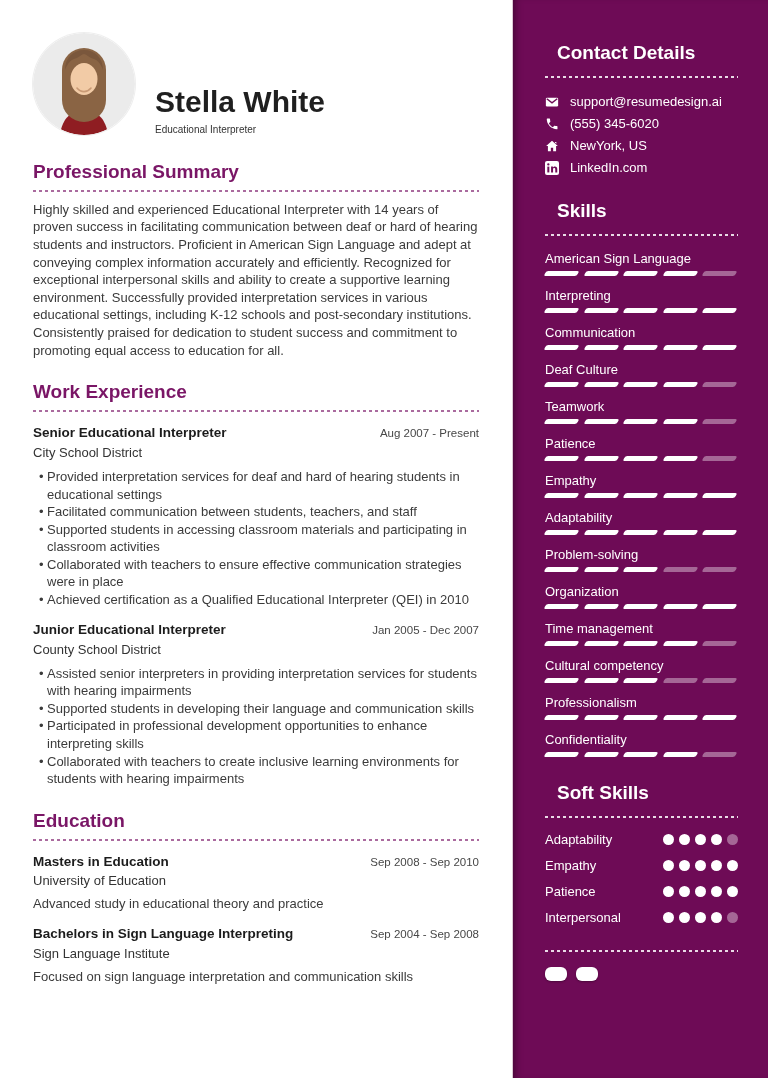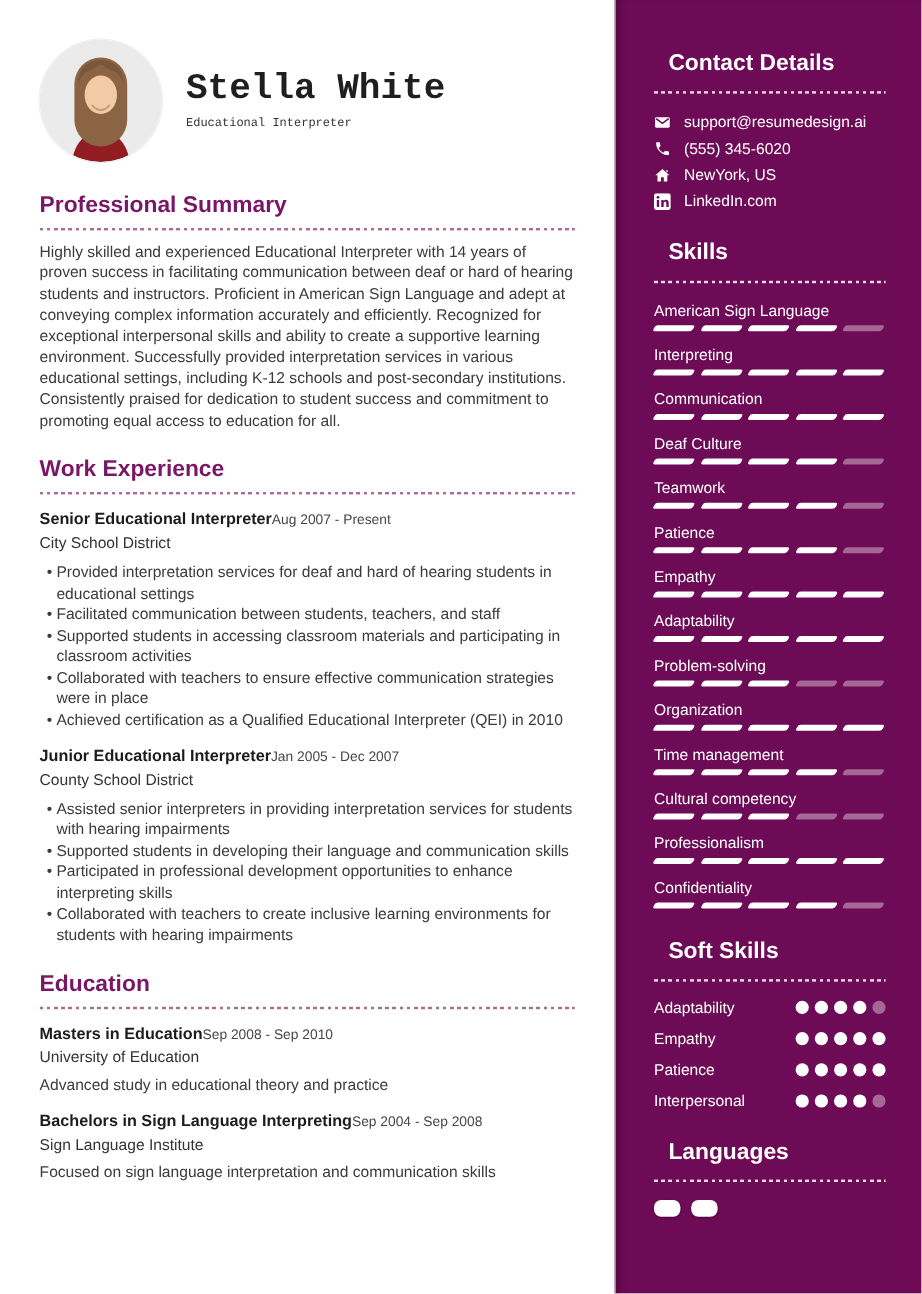--- a/index.html
+++ b/index.html
@@ -16,35 +16,35 @@
   html,body{margin:0;padding:0;}
   body{
     width:768px;height:1078px;position:relative;background:#fff;
     font-family:"Liberation Sans",sans-serif;color:var(--text-body);
     -webkit-font-smoothing:antialiased;
   }
   .page{position:absolute;inset:0;display:flex;overflow:hidden;}
 
   
   .main{flex:0 0 512px;width:512px;padding:33px 33px 0 33px;}
-  .id-block{display:flex;align-items:center;gap:20px;margin-bottom:26px;font-family:Liberation Mono, monospace;}
+  .id-block{display:flex;align-items:flex-end;gap:20px;margin-bottom:26px;}
   .avatar{width:102px;height:102px;flex:0 0 102px;border-radius:50%;overflow:hidden;
           box-shadow:0 0 0 1px rgba(0,0,0,.07);}
   .avatar svg{display:block;width:100%;height:100%;}
   h1{font-size:30px;line-height:1.1;margin:0;color:var(--text-dark);font-weight:700;}
   .job-title{font-size:10px;color:#333;margin-top:6px;}
 
   .main section{margin-bottom:22px;}
   .sec-h{font-size:19px;color:var(--heading-accent);margin:0;font-weight:700;line-height:1.15;}
   .dotline{height:2px;margin-top:7px;
     background:repeating-linear-gradient(90deg,var(--dotline) 0 3px,transparent 3px 6px);}
   .summary{font-size:13px;line-height:17.6px;margin:9px 0 0;color:var(--text-body);}
 
   .job,.edu{margin-top:13px;}
-  .row{display:flex;align-items:baseline;}
+  .row{display:flex;justify-content:space-between;align-items:baseline;}
   h3{font-size:13.5px;margin:0;color:#1c1c1c;font-weight:700;line-height:1.25;}
   .date{font-size:11.5px;color:var(--text-muted);white-space:nowrap;}
   .org{font-size:13px;color:#333;margin-top:3px;}
   ul.bullets{list-style:none;margin:8px 0 0;padding:0;}
   .bullets li{display:flex;font-size:13px;line-height:17.6px;color:var(--text-body);}
   .b-dot{flex:0 0 14px;padding-left:6px;}
   .b-dot::before{content:"•";}
   .edu .desc{font-size:13px;color:var(--text-body);margin-top:8px;line-height:1.3;}
 
   
@@ -443,21 +443,20 @@
               <i class="filled"></i>
               <i class="filled"></i>
               <i class="filled"></i>
               <i class="empty"></i>
             </span>
           </div>
         </div>
     </section>
 
     <section>
-      <h2 class="sb-h">Languages</h2>
       <div class="sb-dot"></div>
       <div class="pills">
 
       <span class="pill"></span>
           <span class="pill"></span>
         </div>
     </section>
 
   </aside>
 </div>

